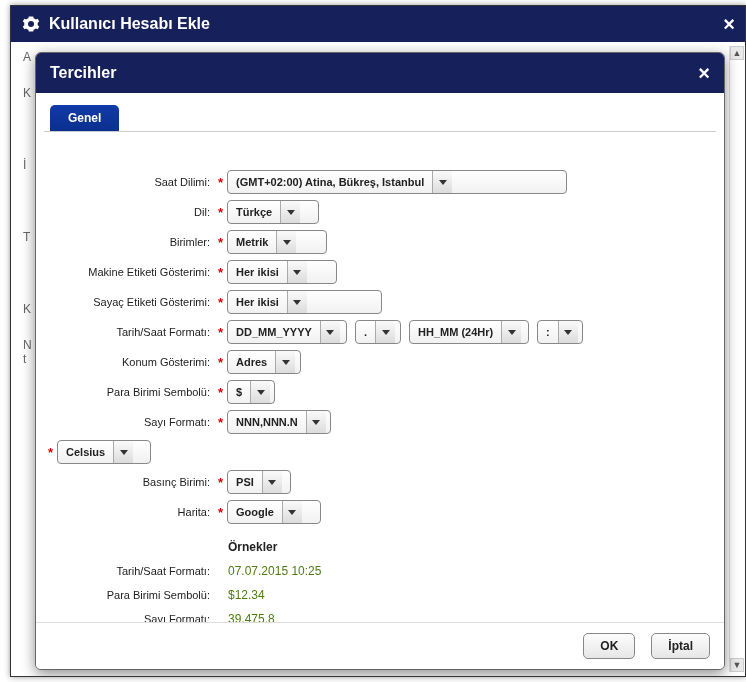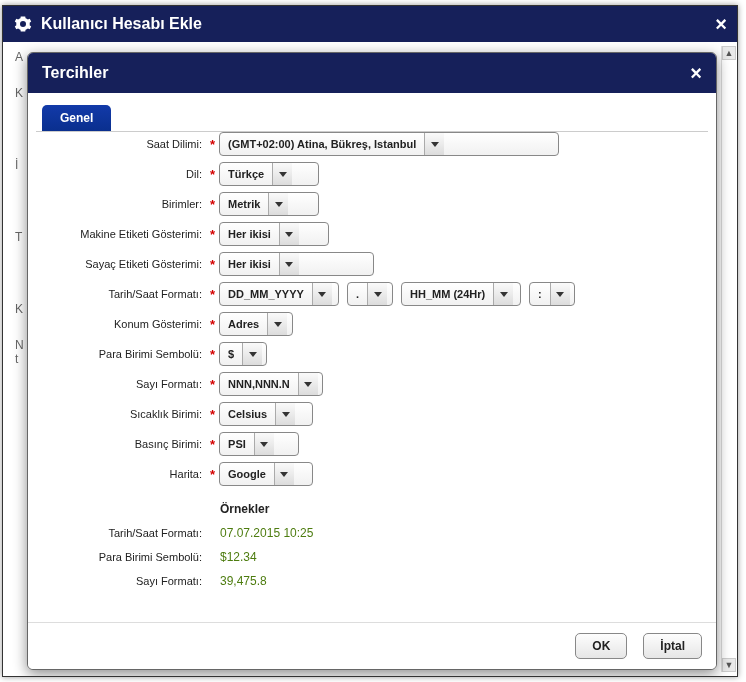--- a/index.html
+++ b/index.html
@@ -6,21 +6,21 @@
   html, body {
     margin: 0; padding: 0;
     width: 746px; height: 682px;
     font-family: Arial, Helvetica, sans-serif;
     font-size: 12px;
     background: #fff;
     overflow: hidden;
   }
   .outer-dialog {
     position: absolute;
-    left: 2px; top: 5px;
+    left: 10px; top: 5px;
     width: 736px; height: 672px;
     border: 1px solid #333;
     background: #f7f7f7;
     box-shadow: 0 0 6px rgba(0,0,0,0.4);
   }
   .outer-titlebar {
     height: 36px;
     background: #16205a;
     color: #fff;
     display: flex;
@@ -112,20 +112,21 @@
     padding: 6px 18px;
     border-radius: 5px 5px 0 0;
     font-size: 12px;
     cursor: pointer;
   }
   .panel {
     flex: 1;
     border-top: 1px solid #ccc;
     margin: 0 8px;
     overflow: auto;
+    padding-top: 38px;
   }
   .form-row {
     display: flex;
     align-items: center;
     margin-bottom: 6px;
   }
   .label-cell {
     width: 170px;
     text-align: right;
     padding-right: 4px;
@@ -255,21 +256,21 @@
               <span class="val">(GMT+02:00) Atina, Bükreş, Istanbul</span>
               <span class="trig"></span>
             </div>
           </div>
         </div>
 
         <div class="form-row">
           <div class="label-cell">Dil:</div>
           <span class="req">*</span>
           <div class="widgets">
-            <div class="combo" style="width:100px">
+            <div class="combo" style="width:92px">
               <span class="val">Türkçe</span>
               <span class="trig"></span>
             </div>
           </div>
         </div>
 
         <div class="form-row">
           <div class="label-cell">Birimler:</div>
           <span class="req">*</span>
           <div class="widgets">
@@ -352,35 +353,34 @@
           <span class="req">*</span>
           <div class="widgets">
             <div class="combo" style="width:104px">
               <span class="val">NNN,NNN.N</span>
               <span class="trig"></span>
             </div>
           </div>
         </div>
 
         <div class="form-row">
-          <div class="label-cell">Sıcaklık Birimi:</div>
           <span class="req">*</span>
           <div class="widgets">
             <div class="combo" style="width:94px">
               <span class="val">Celsius</span>
               <span class="trig"></span>
             </div>
           </div>
         </div>
 
         <div class="form-row">
           <div class="label-cell">Basınç Birimi:</div>
           <span class="req">*</span>
           <div class="widgets">
-            <div class="combo" style="width:80px">
+            <div class="combo" style="width:64px">
               <span class="val">PSI</span>
               <span class="trig"></span>
             </div>
           </div>
         </div>
 
         <div class="form-row">
           <div class="label-cell">Harita:</div>
           <span class="req">*</span>
           <div class="widgets">

